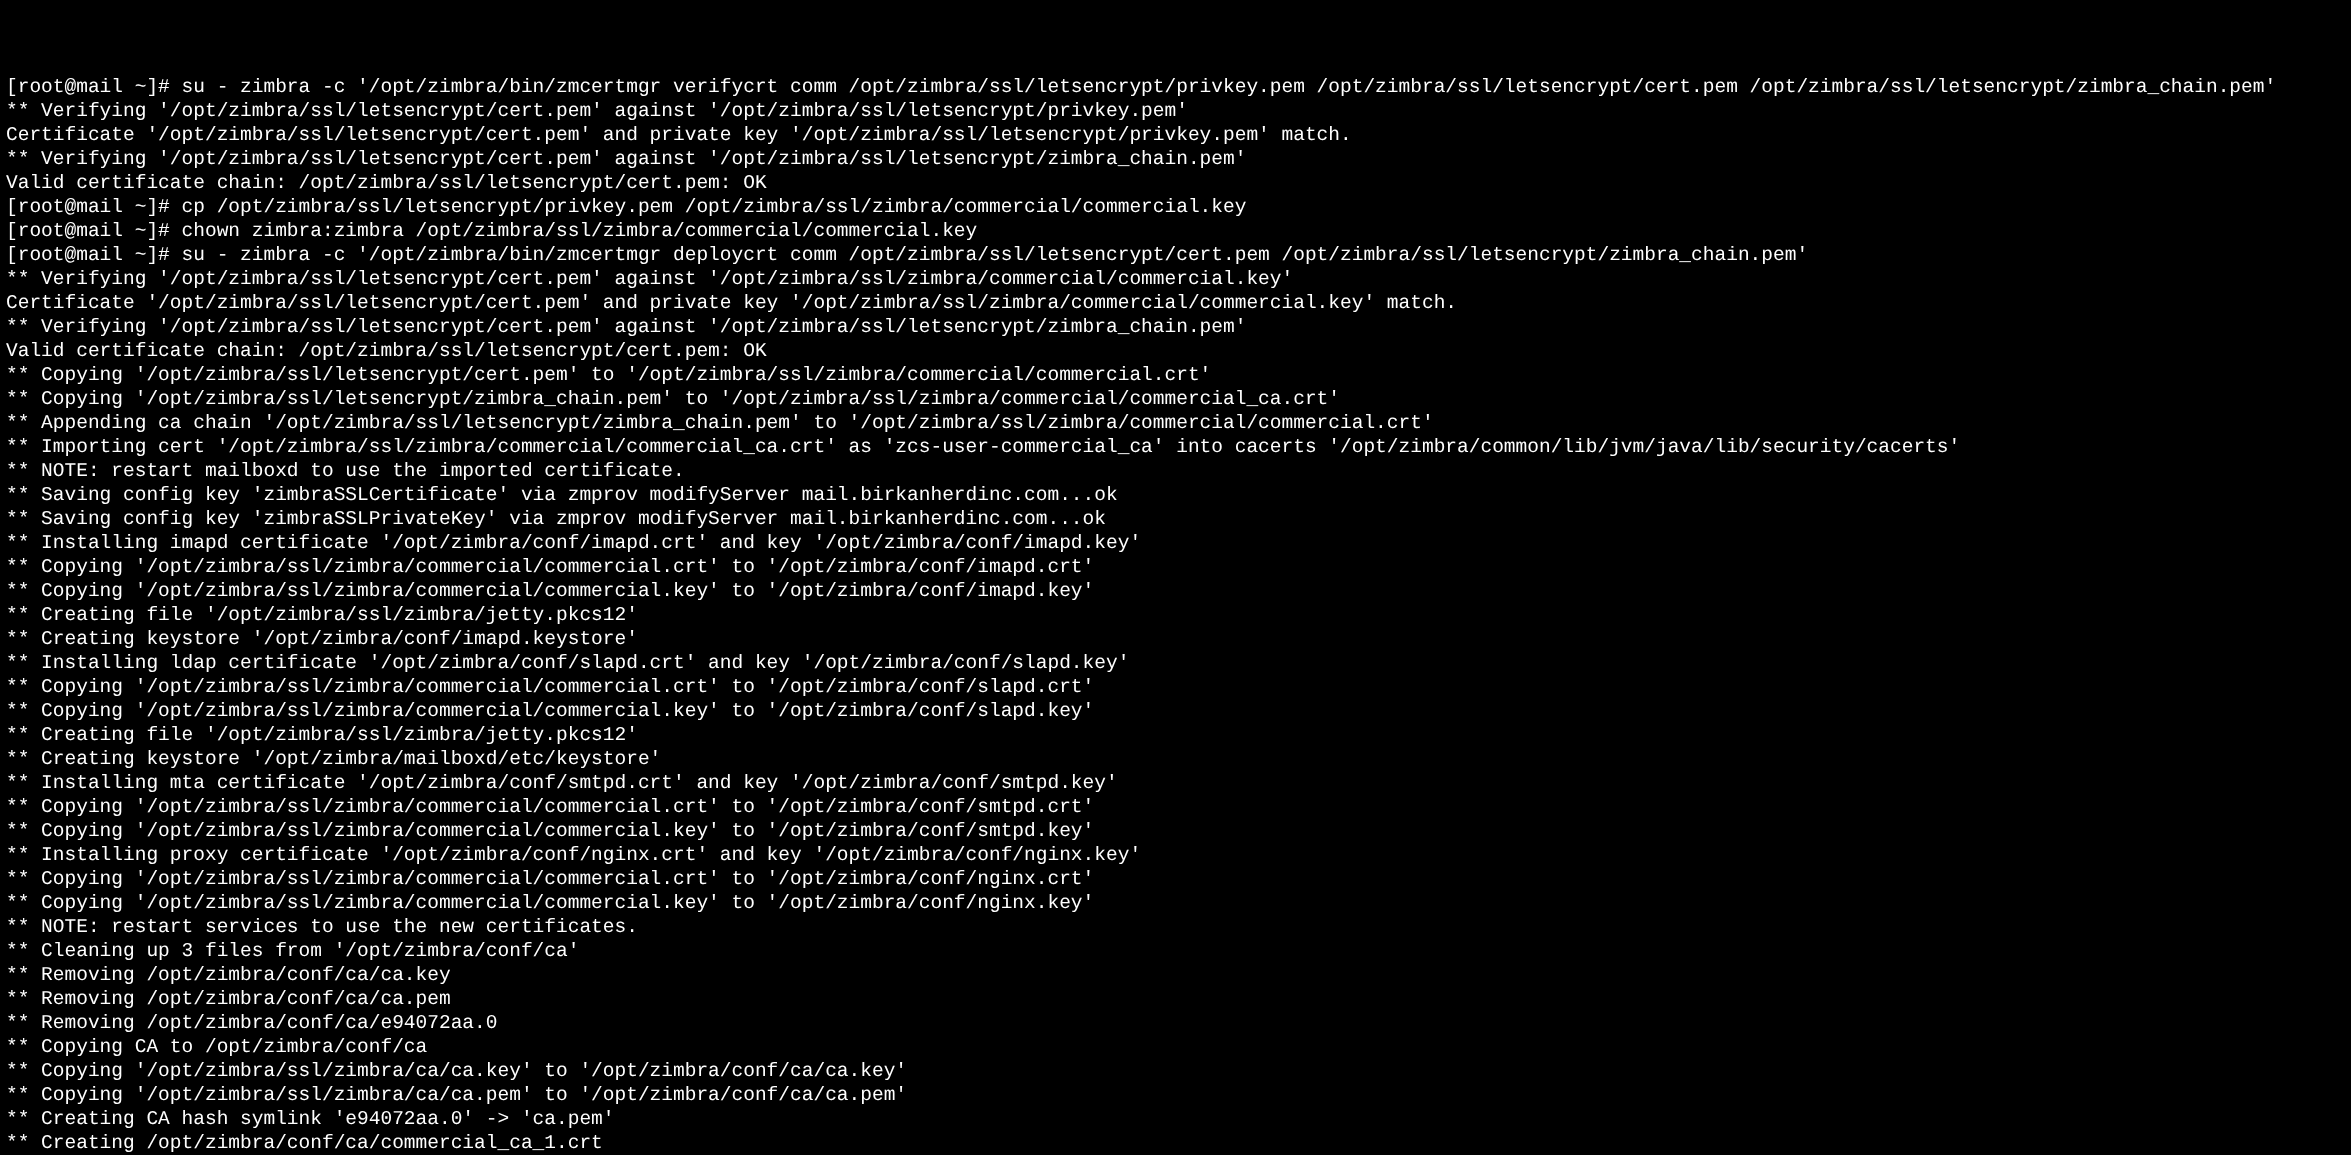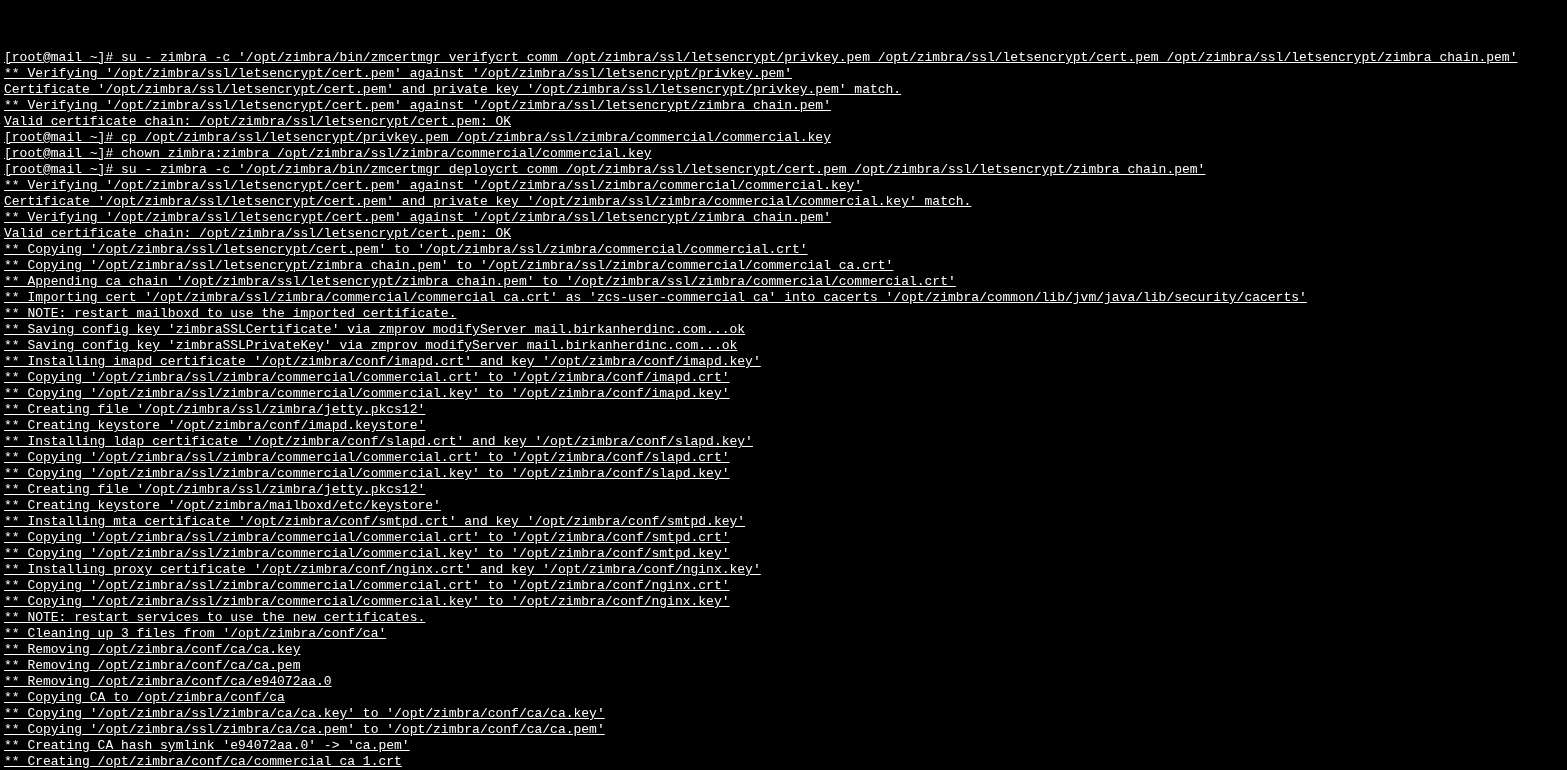--- a/index.html
+++ b/index.html
@@ -6,21 +6,21 @@
     body {
       background: #000;
       color: #fff;
       font-family: "Consolas", "Courier New", monospace;
       font-size: 13px;
       line-height: 16px;
       white-space: pre;
       padding: 2px 4px;
       overflow-x: auto;
     }
-    .line { display: block; text-decoration: underline; }
+    .line { display: block; }
   </style>
 </head>
 <body>
 
 
 <div id="terminal"><div class="line">[root@mail ~]# su - zimbra -c '/opt/zimbra/bin/zmcertmgr verifycrt comm /opt/zimbra/ssl/letsencrypt/privkey.pem /opt/zimbra/ssl/letsencrypt/cert.pem /opt/zimbra/ssl/letsencrypt/zimbra_chain.pem'</div><div class="line">** Verifying '/opt/zimbra/ssl/letsencrypt/cert.pem' against '/opt/zimbra/ssl/letsencrypt/privkey.pem'</div><div class="line">Certificate '/opt/zimbra/ssl/letsencrypt/cert.pem' and private key '/opt/zimbra/ssl/letsencrypt/privkey.pem' match.</div><div class="line">** Verifying '/opt/zimbra/ssl/letsencrypt/cert.pem' against '/opt/zimbra/ssl/letsencrypt/zimbra_chain.pem'</div><div class="line">Valid certificate chain: /opt/zimbra/ssl/letsencrypt/cert.pem: OK</div><div class="line">[root@mail ~]# cp /opt/zimbra/ssl/letsencrypt/privkey.pem /opt/zimbra/ssl/zimbra/commercial/commercial.key</div><div class="line">[root@mail ~]# chown zimbra:zimbra /opt/zimbra/ssl/zimbra/commercial/commercial.key</div><div class="line">[root@mail ~]# su - zimbra -c '/opt/zimbra/bin/zmcertmgr deploycrt comm /opt/zimbra/ssl/letsencrypt/cert.pem /opt/zimbra/ssl/letsencrypt/zimbra_chain.pem'</div><div class="line">** Verifying '/opt/zimbra/ssl/letsencrypt/cert.pem' against '/opt/zimbra/ssl/zimbra/commercial/commercial.key'</div><div class="line">Certificate '/opt/zimbra/ssl/letsencrypt/cert.pem' and private key '/opt/zimbra/ssl/zimbra/commercial/commercial.key' match.</div><div class="line">** Verifying '/opt/zimbra/ssl/letsencrypt/cert.pem' against '/opt/zimbra/ssl/letsencrypt/zimbra_chain.pem'</div><div class="line">Valid certificate chain: /opt/zimbra/ssl/letsencrypt/cert.pem: OK</div><div class="line">** Copying '/opt/zimbra/ssl/letsencrypt/cert.pem' to '/opt/zimbra/ssl/zimbra/commercial/commercial.crt'</div><div class="line">** Copying '/opt/zimbra/ssl/letsencrypt/zimbra_chain.pem' to '/opt/zimbra/ssl/zimbra/commercial/commercial_ca.crt'</div><div class="line">** Appending ca chain '/opt/zimbra/ssl/letsencrypt/zimbra_chain.pem' to '/opt/zimbra/ssl/zimbra/commercial/commercial.crt'</div><div class="line">** Importing cert '/opt/zimbra/ssl/zimbra/commercial/commercial_ca.crt' as 'zcs-user-commercial_ca' into cacerts '/opt/zimbra/common/lib/jvm/java/lib/security/cacerts'</div><div class="line">** NOTE: restart mailboxd to use the imported certificate.</div><div class="line">** Saving config key 'zimbraSSLCertificate' via zmprov modifyServer mail.birkanherdinc.com...ok</div><div class="line">** Saving config key 'zimbraSSLPrivateKey' via zmprov modifyServer mail.birkanherdinc.com...ok</div><div class="line">** Installing imapd certificate '/opt/zimbra/conf/imapd.crt' and key '/opt/zimbra/conf/imapd.key'</div><div class="line">** Copying '/opt/zimbra/ssl/zimbra/commercial/commercial.crt' to '/opt/zimbra/conf/imapd.crt'</div><div class="line">** Copying '/opt/zimbra/ssl/zimbra/commercial/commercial.key' to '/opt/zimbra/conf/imapd.key'</div><div class="line">** Creating file '/opt/zimbra/ssl/zimbra/jetty.pkcs12'</div><div class="line">** Creating keystore '/opt/zimbra/conf/imapd.keystore'</div><div class="line">** Installing ldap certificate '/opt/zimbra/conf/slapd.crt' and key '/opt/zimbra/conf/slapd.key'</div><div class="line">** Copying '/opt/zimbra/ssl/zimbra/commercial/commercial.crt' to '/opt/zimbra/conf/slapd.crt'</div><div class="line">** Copying '/opt/zimbra/ssl/zimbra/commercial/commercial.key' to '/opt/zimbra/conf/slapd.key'</div><div class="line">** Creating file '/opt/zimbra/ssl/zimbra/jetty.pkcs12'</div><div class="line">** Creating keystore '/opt/zimbra/mailboxd/etc/keystore'</div><div class="line">** Installing mta certificate '/opt/zimbra/conf/smtpd.crt' and key '/opt/zimbra/conf/smtpd.key'</div><div class="line">** Copying '/opt/zimbra/ssl/zimbra/commercial/commercial.crt' to '/opt/zimbra/conf/smtpd.crt'</div><div class="line">** Copying '/opt/zimbra/ssl/zimbra/commercial/commercial.key' to '/opt/zimbra/conf/smtpd.key'</div><div class="line">** Installing proxy certificate '/opt/zimbra/conf/nginx.crt' and key '/opt/zimbra/conf/nginx.key'</div><div class="line">** Copying '/opt/zimbra/ssl/zimbra/commercial/commercial.crt' to '/opt/zimbra/conf/nginx.crt'</div><div class="line">** Copying '/opt/zimbra/ssl/zimbra/commercial/commercial.key' to '/opt/zimbra/conf/nginx.key'</div><div class="line">** NOTE: restart services to use the new certificates.</div><div class="line">** Cleaning up 3 files from '/opt/zimbra/conf/ca'</div><div class="line">** Removing /opt/zimbra/conf/ca/ca.key</div><div class="line">** Removing /opt/zimbra/conf/ca/ca.pem</div><div class="line">** Removing /opt/zimbra/conf/ca/e94072aa.0</div><div class="line">** Copying CA to /opt/zimbra/conf/ca</div><div class="line">** Copying '/opt/zimbra/ssl/zimbra/ca/ca.key' to '/opt/zimbra/conf/ca/ca.key'</div><div class="line">** Copying '/opt/zimbra/ssl/zimbra/ca/ca.pem' to '/opt/zimbra/conf/ca/ca.pem'</div><div class="line">** Creating CA hash symlink 'e94072aa.0' -&gt; 'ca.pem'</div><div class="line">** Creating /opt/zimbra/conf/ca/commercial_ca_1.crt</div></div>
 
 
 
 </body></html>

